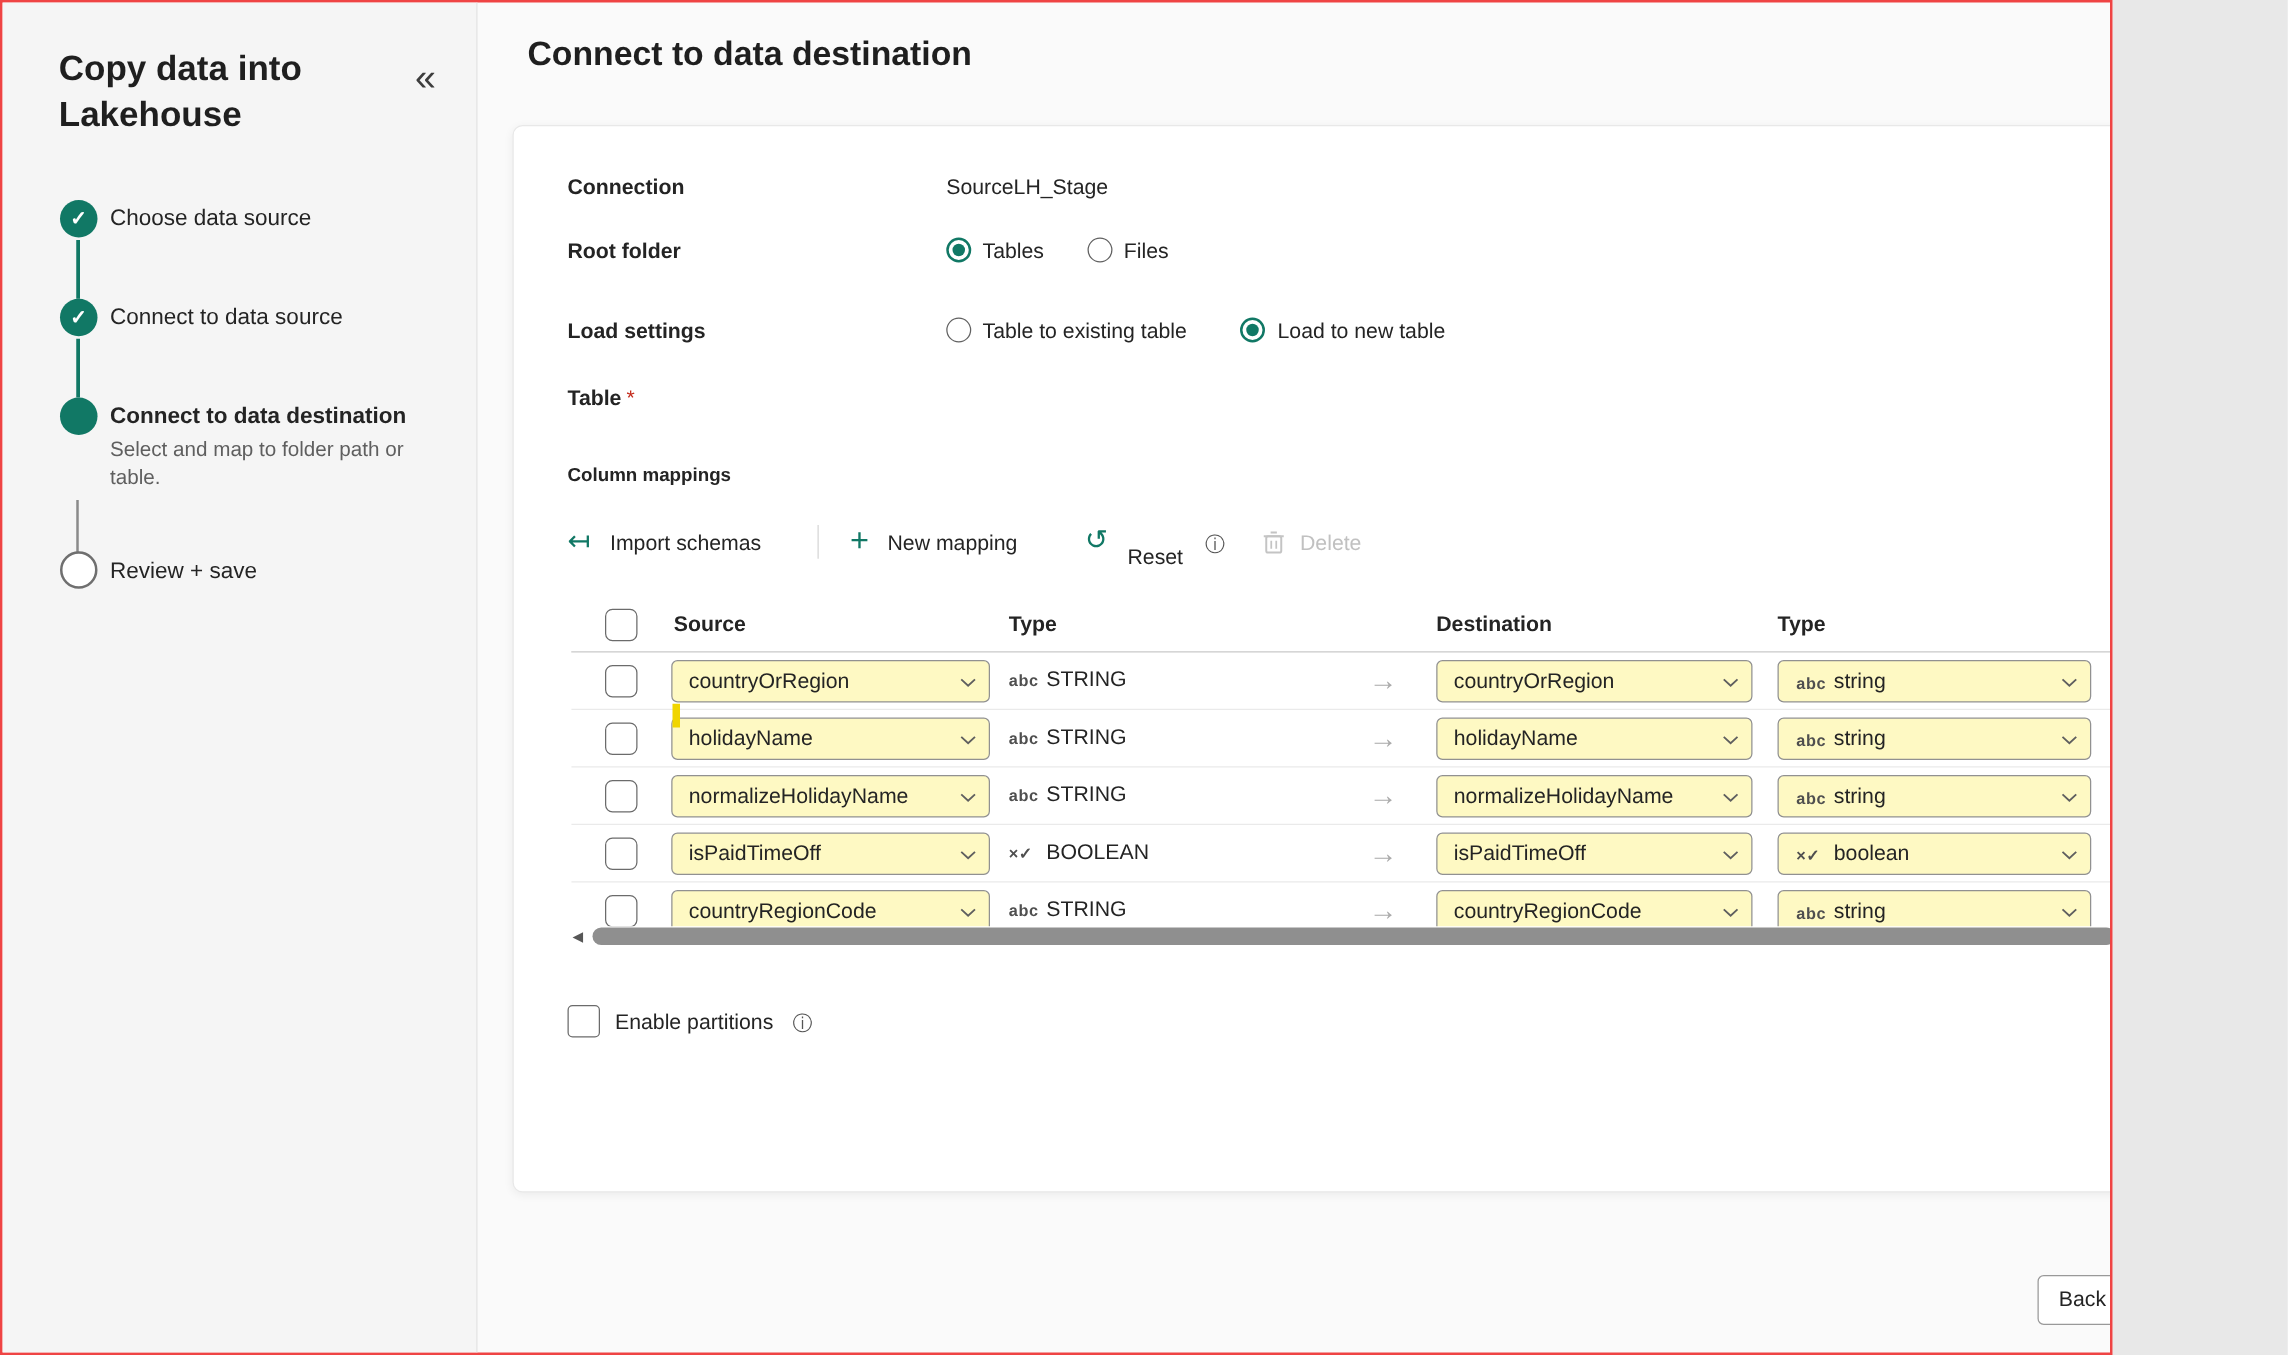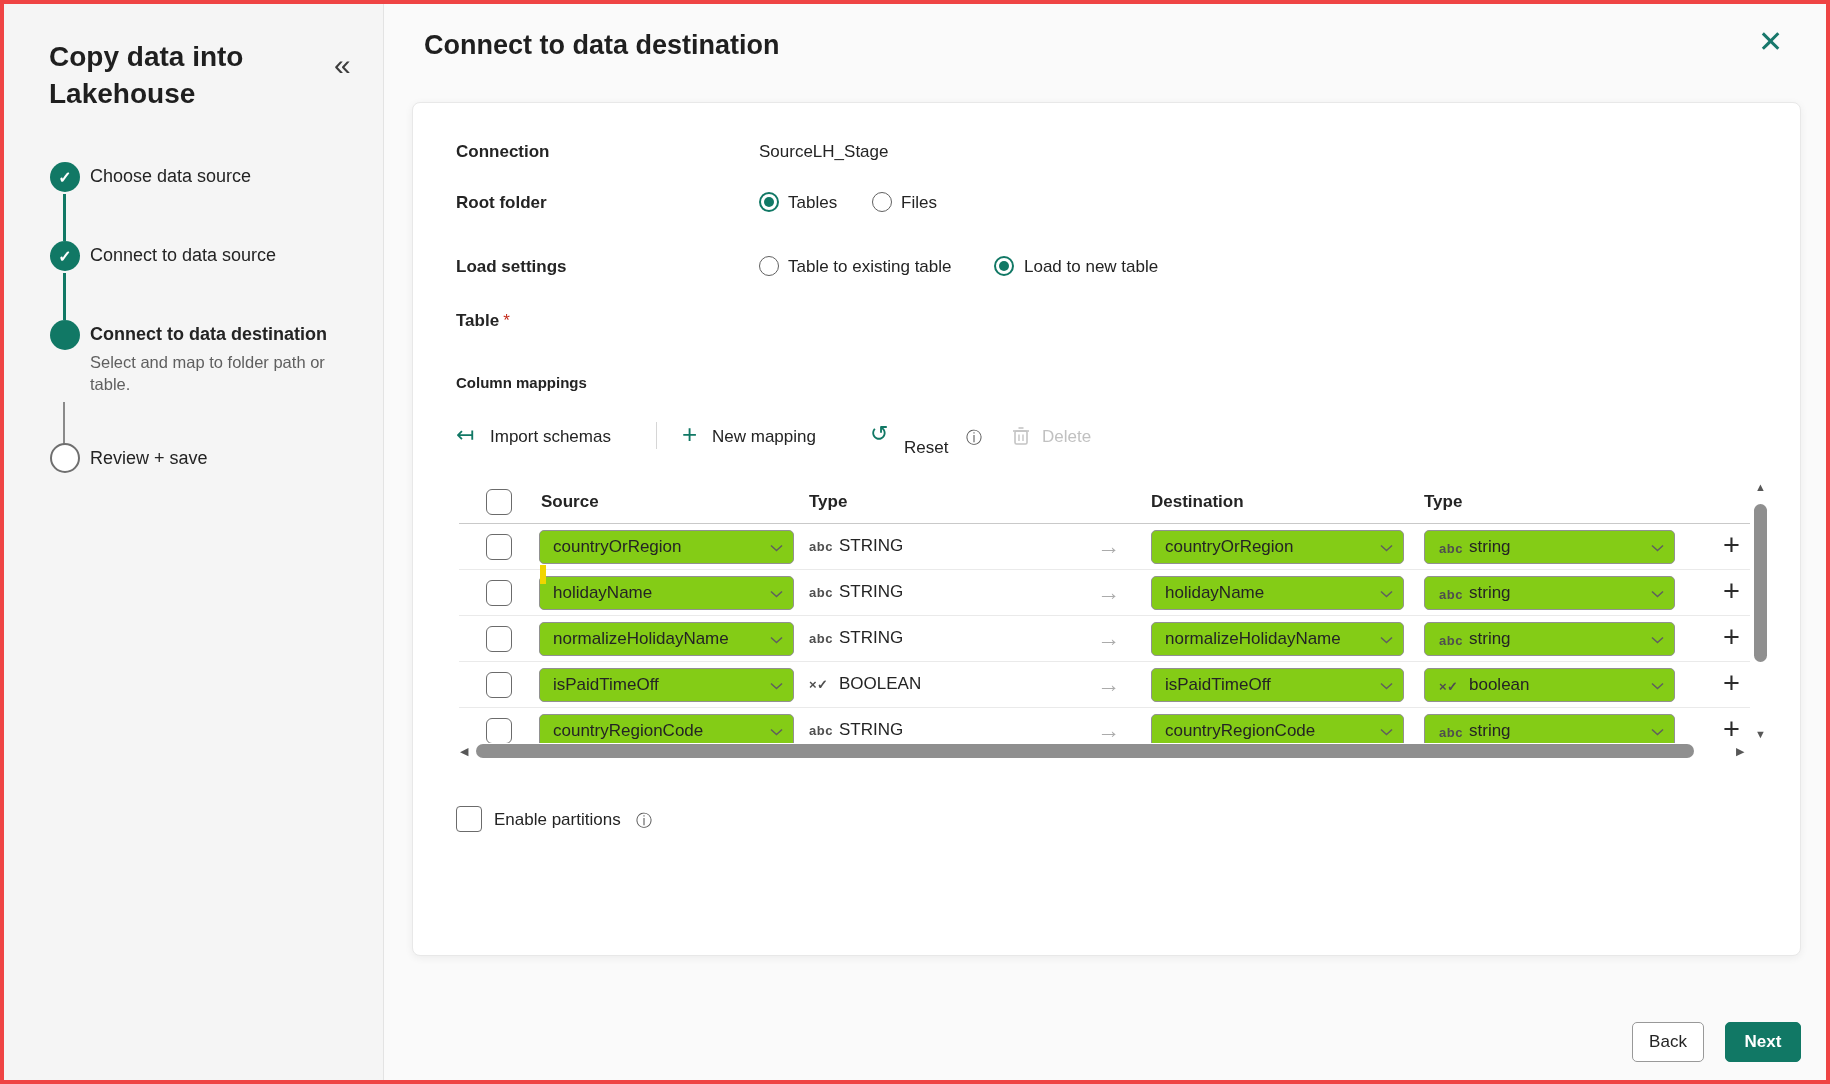--- a/index.html
+++ b/index.html
@@ -1,19 +1,19 @@
 <!DOCTYPE html>
 <html><head>
 <meta charset="utf-8">
 <style>
   * { margin:0; padding:0; box-sizing:border-box; }
   html,body { background:#e8e8e8; }
   body { font-family:"Liberation Sans", sans-serif; color:#242424; }
-  .window { position:relative; width:1830px; height:1084px; background:#fafafa;
-            border:4px solid #ef4444; overflow:hidden;padding-left:24px; }
+  .window { position:relative; width:1690px; height:1084px; background:#fafafa;
+            border:2px solid #ef4444; overflow:hidden;padding-left:24px; }
 
   
   .sidebar { position:absolute; left:0; top:0; width:380px; height:100%;
              background:#f5f5f5; border-right:1px solid #e3e3e3; }
   .sb-title { position:absolute; left:45px; top:34px; width:270px;
               font-size:28px; font-weight:700; line-height:37px; color:#1f1f1f; }
   .collapse { position:absolute; left:330px; top:44px; font-size:30px; color:#3d3d3d; cursor:pointer; }
   .step-circle { position:absolute; left:46px; width:30px; height:30px; border-radius:50%;
                  display:flex; align-items:center; justify-content:center; }
   .step-done   { background:#117865; color:#fff; font-size:16px; font-weight:700; }
@@ -60,21 +60,21 @@
   .tb-div { position:absolute; width:1px; height:27px; background:#d6d6d6; }
   .info-badge { position:absolute; font-size:16px; color:#555; }
 
   
   .checkbox { position:absolute; width:26px; height:26px; border:1.5px solid #6b6b6b;
               border-radius:6px; background:#fff; cursor:pointer; }
   .th { position:absolute; font-size:17px; font-weight:700; white-space:nowrap; }
   .rows-viewport { position:absolute; left:455px; top:519px; width:1291px; height:220px;
                    overflow:hidden; border-top:1px solid #c9c9c9; }
   .mrow { position:relative; width:100%; height:46px; border-bottom:1px solid #eaeaea; }
-  .dd { position:absolute; top:6px; height:34px; background:#84cc16; border:1px solid #919191;
+  .dd { position:absolute; top:6px; height:34px; background:#fef9c3; border:1px solid #919191;
         border-radius:5px; display:flex; align-items:center; padding:0 30px 0 13px;
         font-size:17px; color:#242424; cursor:pointer; white-space:nowrap; overflow:hidden; }
   .dd .chev { position:absolute; right:10px; top:13px; }
   .dd-src  { left:80px;  width:255px; }
   .dd-dest { left:692px; width:253px; }
   .dd-type { left:965px; width:251px; padding-left:44px; }
   .dd-type .ticon { position:absolute; left:14px; top:10px; }
   .ticon { font-size:13px; font-weight:700; color:#4f4f4f; letter-spacing:.5px; }
   .type-cell-icon { position:absolute; left:350px; top:15px; }
   .type-cell-txt  { position:absolute; left:380px; top:12px; font-size:17px; }

